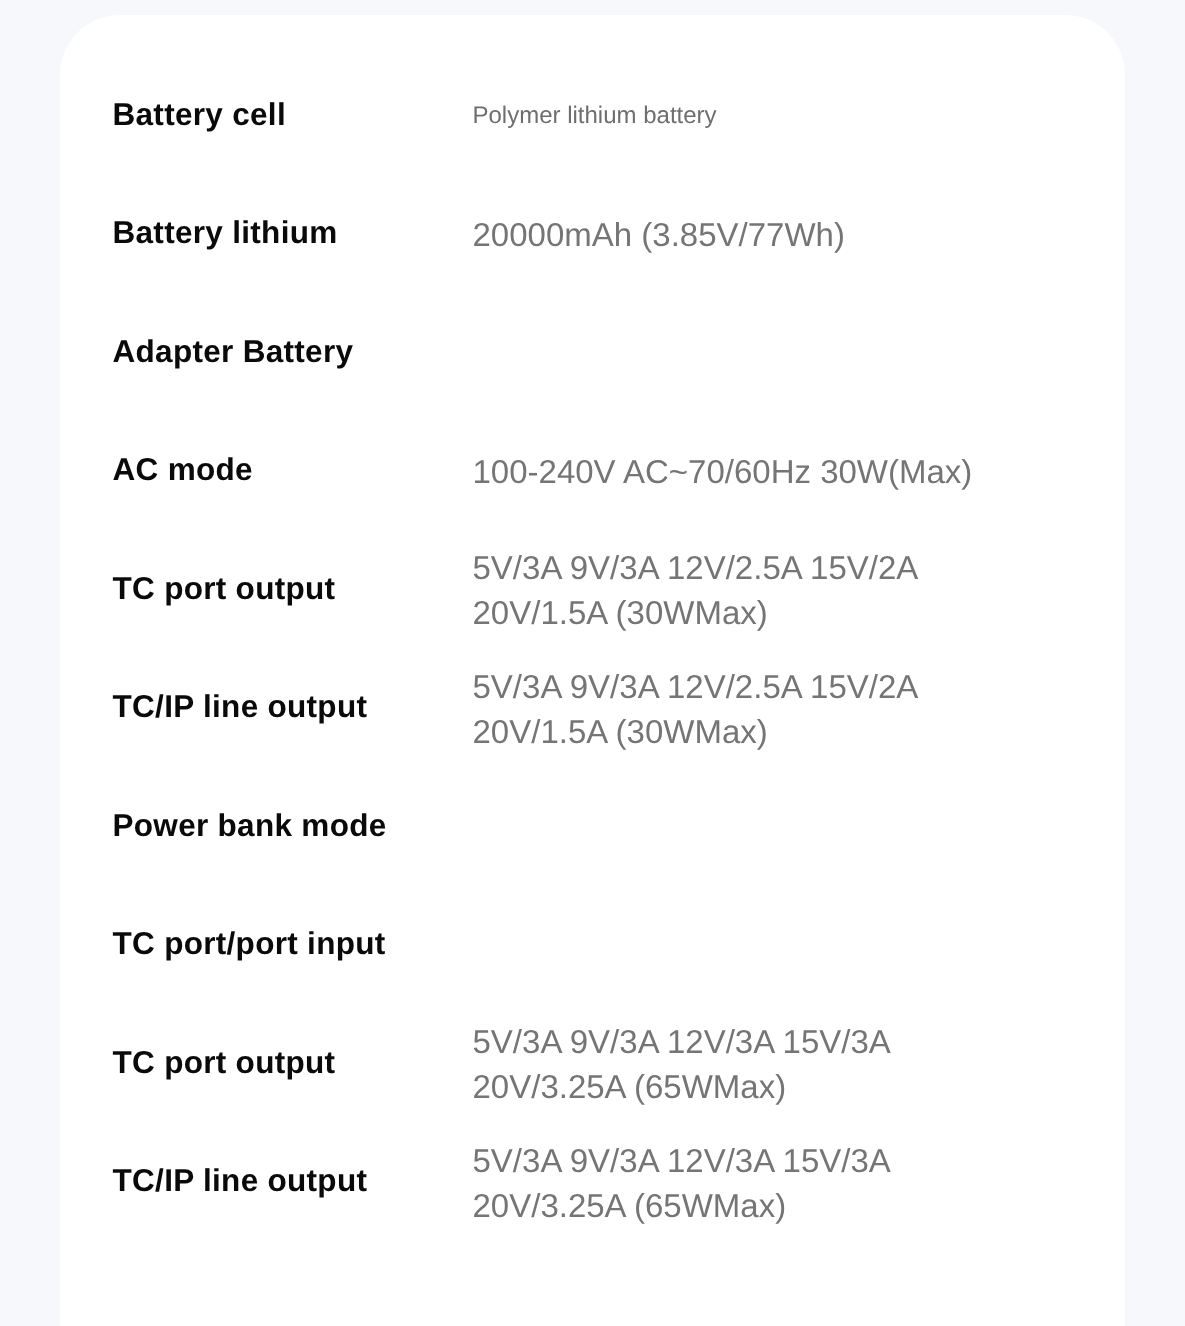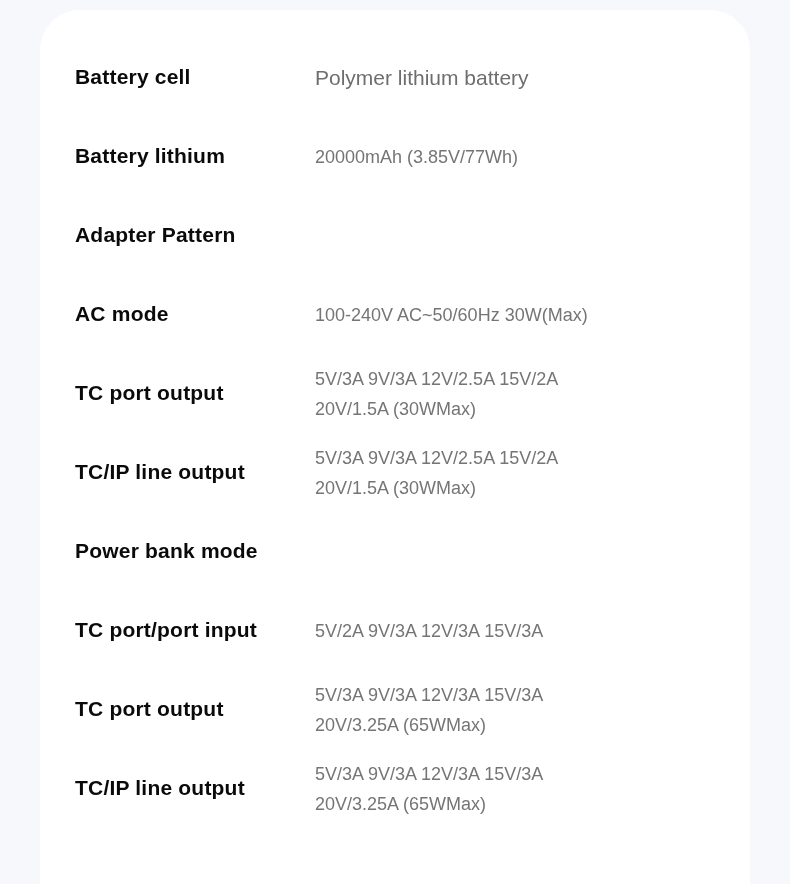--- a/index.html
+++ b/index.html
@@ -32,53 +32,53 @@
   .spec-label {
     width: 240px;
     flex: 0 0 240px;
     font-size: 21px;
     font-weight: bold;
     color: var(--label-color);
     letter-spacing: 0.2px;
   }
   .spec-value {
     flex: 1;
-    font-size: 18px;
+    font-size: 22px;
     line-height: 30px;
     color: var(--value-color);
     padding-top: 2px;
   }
   .spec-value.small {
-    font-size: 21px;
+    font-size: 16px;
     line-height: 22px;
     color: var(--value-small-color);
   }
 </style>
 </head>
 <body>
 
 <div class="spec-card">
 
   <div class="spec-row">
     <div class="spec-label">Battery cell</div>
     <div class="spec-value small">Polymer lithium battery</div>
   </div>
 
   <div class="spec-row">
     <div class="spec-label">Battery lithium</div>
     <div class="spec-value">20000mAh (3.85V/77Wh)</div>
   </div>
 
   <div class="spec-row">
-    <div class="spec-label">Adapter Pattern</div>
+    <div class="spec-label">Adapter Battery</div>
   </div>
 
   <div class="spec-row">
     <div class="spec-label">AC mode</div>
-    <div class="spec-value">100-240V AC~50/60Hz 30W(Max)</div>
+    <div class="spec-value">100-240V AC~70/60Hz 30W(Max)</div>
   </div>
 
   <div class="spec-row">
     <div class="spec-label">TC port output</div>
     <div class="spec-value">
       <div>5V/3A 9V/3A 12V/2.5A 15V/2A</div>
       <div>20V/1.5A (30WMax)</div>
     </div>
   </div>
 
@@ -90,21 +90,20 @@
     </div>
   </div>
 
   <div class="spec-row">
     <div class="spec-label">Power bank mode</div>
   </div>
 
   <div class="spec-row">
     <div class="spec-label">TC port/port input</div>
     <div class="spec-value">
-      <div>5V/2A 9V/3A 12V/3A 15V/3A</div>
     </div>
   </div>
 
   <div class="spec-row">
     <div class="spec-label">TC port output</div>
     <div class="spec-value">
       <div>5V/3A 9V/3A 12V/3A 15V/3A</div>
       <div>20V/3.25A (65WMax)</div>
     </div>
   </div>

